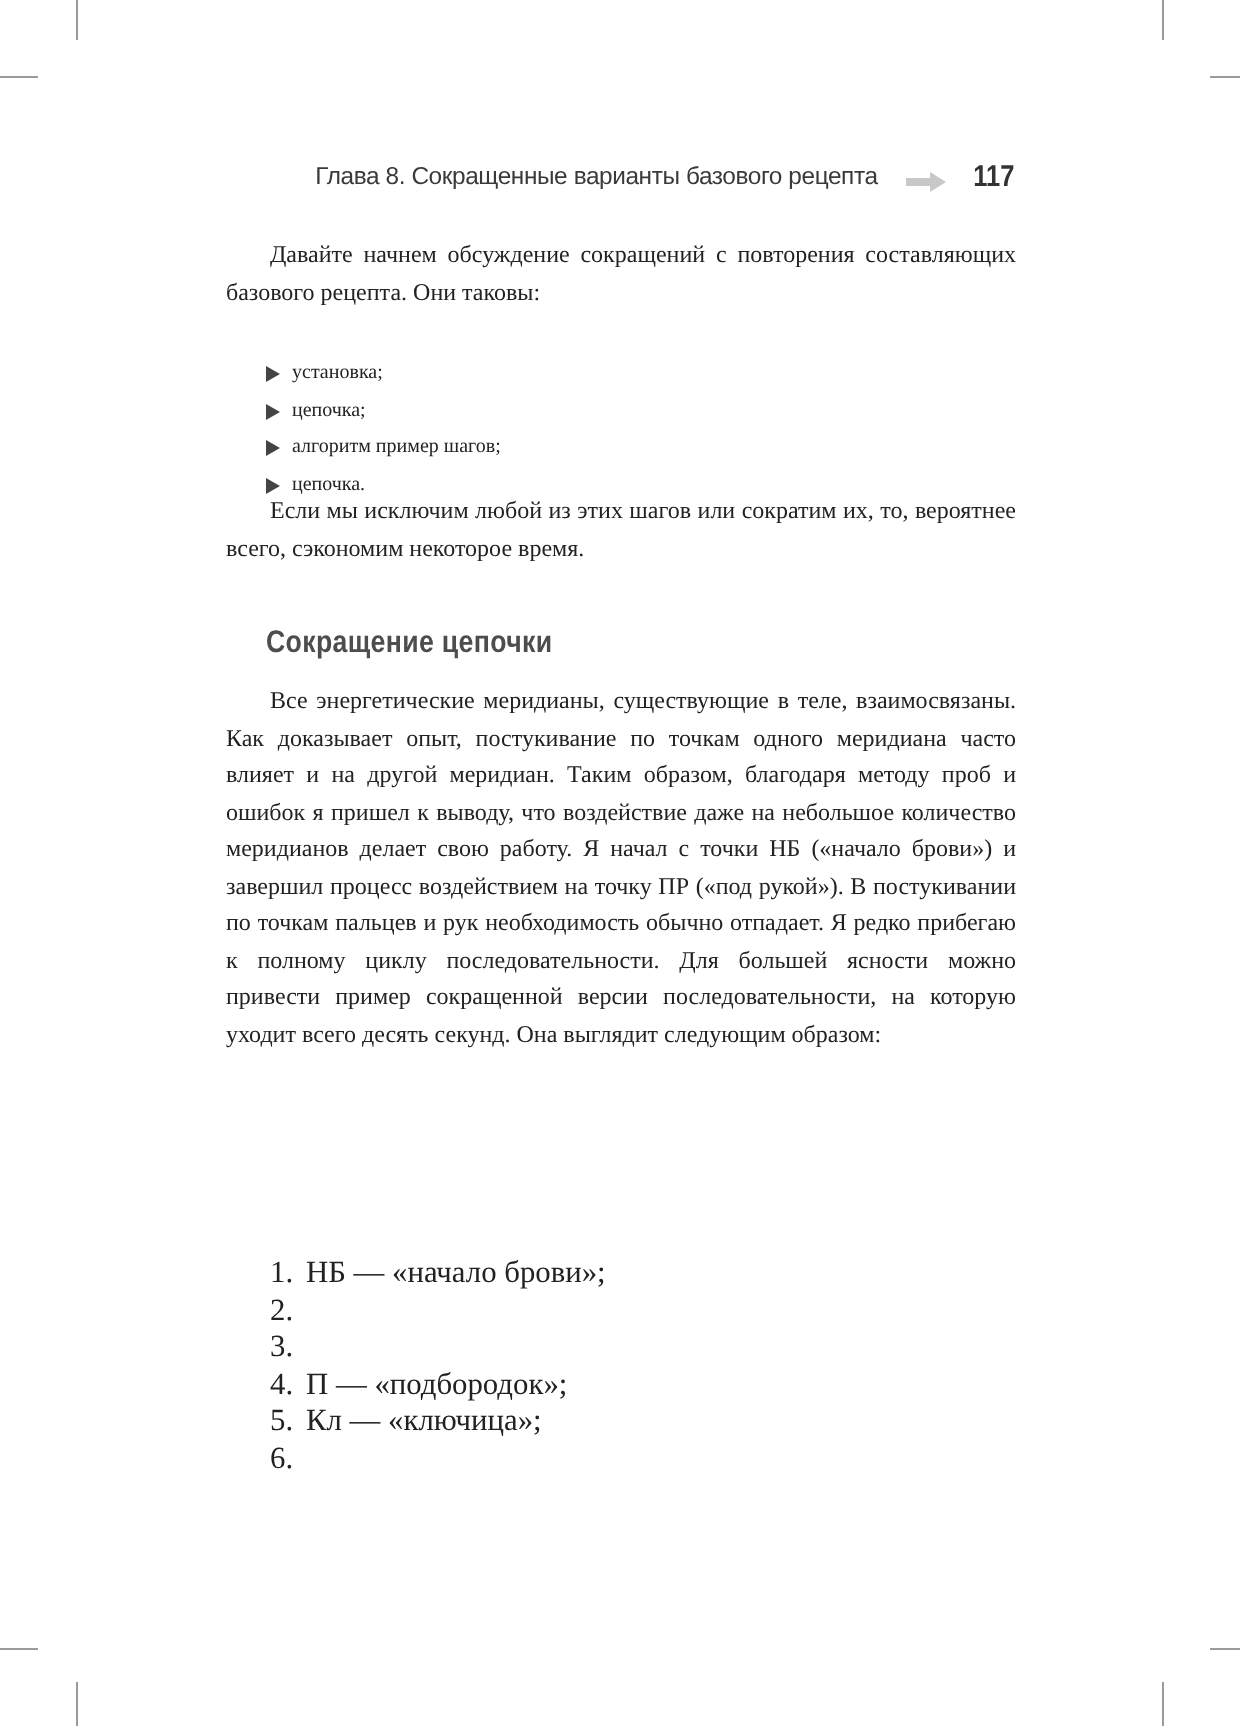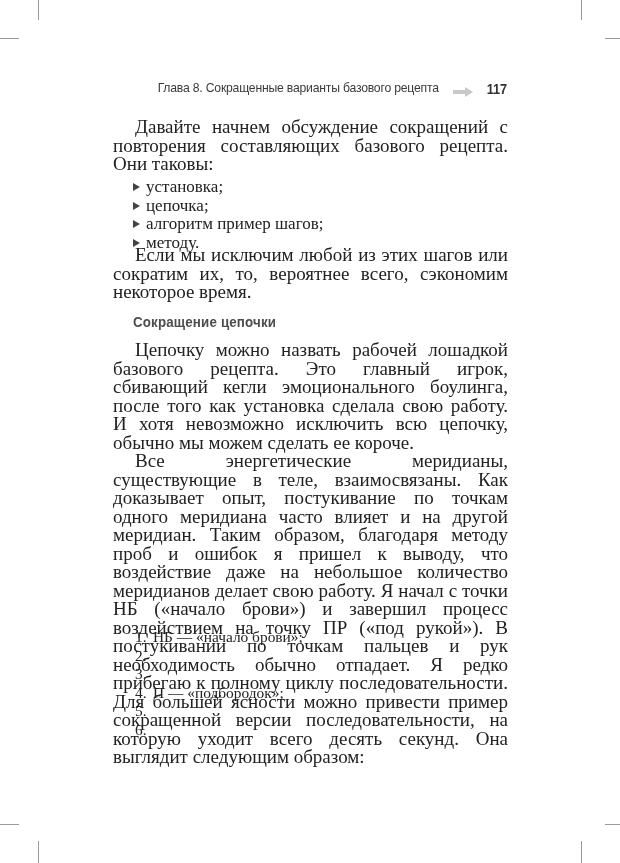--- a/index.html
+++ b/index.html
@@ -10,25 +10,25 @@
   .header {
     position: absolute; top: 78px; right: 113px; height: 20px;
     display: flex; align-items: center; justify-content: flex-end;
     font-family: "Liberation Sans", sans-serif; color: #3a3a3a;
   }
   .header .running { font-size: 12.2px; letter-spacing: -0.2px; }
   .header .arrow { margin: 0 10px 0 14px; width: 20px; height: 10px; display: inline-block; }
   .header .pagenum { font-size: 15px; font-weight: bold; transform: scaleX(0.85); transform-origin: right center; color: #333; }
   .text {
     position: absolute; left: 113px; width: 395px;
-    font-family: "Liberation Serif", serif; font-size: 19px; line-height: 18.5px; color: #222;
+    font-family: "Liberation Serif", serif; font-size: 12px; line-height: 18.5px; color: #222;
     text-align: justify;
   }
   .text p { margin: 0; text-indent: 22px; }
-  .bullets { position: absolute; left: 133px; top: 178px; font-family: "Liberation Serif", serif; font-size: 17px; line-height: 18.5px; color: #222; }
+  .bullets { position: absolute; left: 133px; top: 178px; font-family: "Liberation Serif", serif; font-size: 10px; line-height: 18.5px; color: #222; }
   .bullets .item { display: flex; align-items: center; }
   .bullets .tri { width: 0; height: 0; border-left: 7px solid #444; border-top: 4px solid transparent; border-bottom: 4px solid transparent; margin-right: 6px; }
   .heading {
     position: absolute; left: 133px; top: 313px;
     font-family: "Liberation Sans", sans-serif; font-weight: bold; font-size: 15.5px; color: #4d4d4d;
     transform: scaleX(0.86); transform-origin: left center; letter-spacing: 0.2px;
   }
   .olist { position: absolute; left: 135px; top: 628px; font-family: "Liberation Serif", serif; font-size: 15.4px; line-height: 18.5px; color: #222; }
   .olist .row { display: flex; }
   .olist .num { width: 18px; }
@@ -67,49 +67,49 @@
   <div class="item">
       <span class="tri"></span>
       <span>цепочка;</span>
     </div>
   <div class="item">
       <span class="tri"></span>
       <span>алгоритм пример шагов;</span>
     </div>
   <div class="item">
       <span class="tri"></span>
-      <span>методу.</span>
+      <span>цепочка.</span>
     </div>
 </div>
 
 <div class="text" style="top:246px;">
   <p>Если мы исключим любой из этих шагов или сократим их, то, вероятнее всего, сэкономим некоторое время.</p>
 </div>
 
 <div class="heading">Сокращение цепочки</div>
 
 <div class="text" style="top:341px;">
-  <p>Цепочку можно назвать рабочей лошадкой базового рецепта. Это главный игрок, сбивающий кегли эмоционального боулинга, после того как установка сделала свою работу. И хотя невозможно исключить всю цепочку, обычно мы можем сделать ее короче.</p>
   <p>Все энергетические меридианы, существующие в теле, взаимосвязаны. Как доказывает опыт, постукивание по точкам одного меридиана часто влияет и на другой меридиан. Таким образом, благодаря методу проб и ошибок я пришел к выводу, что воздействие даже на небольшое количество меридианов делает свою работу. Я начал с точки НБ («начало брови») и завершил процесс воздействием на точку ПР («под рукой»). В постукивании по точкам пальцев и рук необходимость обычно отпадает. Я редко прибегаю к полному циклу последовательности. Для большей ясности можно привести пример сокращенной версии последовательности, на которую уходит всего десять секунд. Она выглядит следующим образом:</p>
 </div>
 
 <div class="olist">
   <div class="row">
       <span class="num">1.</span>
       <span>НБ — «начало брови»;</span>
     </div>
   <div class="row">
       <span class="num">2.</span>
     </div>
   <div class="row">
       <span class="num">3.</span>
     </div>
   <div class="row">
       <span class="num">4.</span>
       <span>П — «подбородок»;</span>
     </div>
   <div class="row">
       <span class="num">5.</span>
+      <span>Кл — «ключица»;</span>
     </div>
   <div class="row">
       <span class="num">6.</span>
     </div>
 </div>
 
 </body></html>

